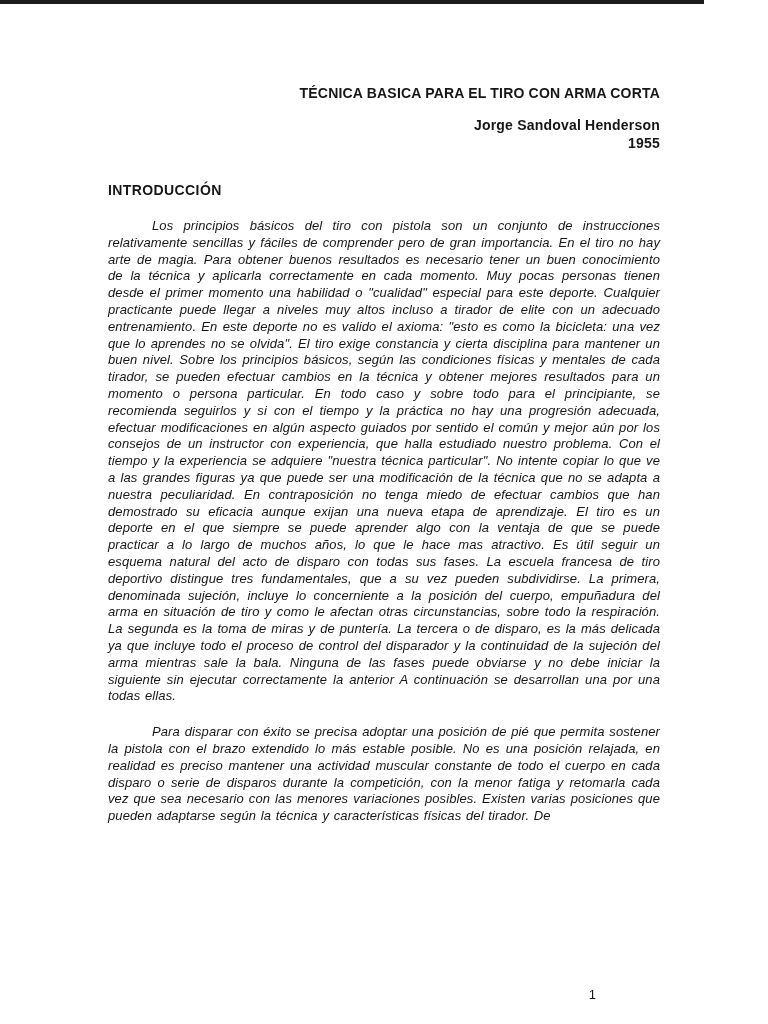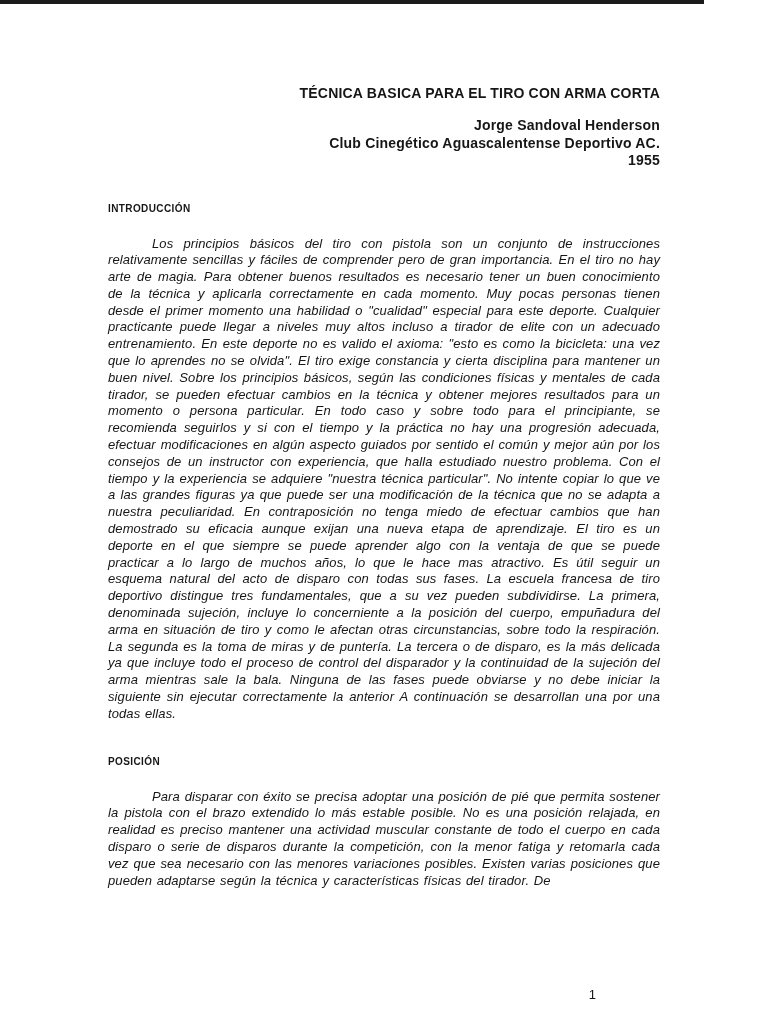--- a/index.html
+++ b/index.html
@@ -40,21 +40,21 @@
   .author-block {
     margin-top: 15px;
     text-align: right;
     font-weight: bold;
     font-size: 14px;
     line-height: 17.5px;
     letter-spacing: 0.2px;
   }
   .section-heading {
     margin-top: 30px;
-    font-size: 10px;
+    font-size: 14px;
     font-weight: bold;
     letter-spacing: 0.4px;
     line-height: 17px;
   }
   .para {
     margin-top: 19px;
     font-size: 13px;
     line-height: 16.8px;
     text-align: justify;
     text-indent: 44px;
@@ -74,28 +74,26 @@
 
 <div class="page">
   <div class="scan-edge-top"></div>
 
   <div class="content">
 
     <div class="doc-title">TÉCNICA BASICA PARA EL TIRO CON ARMA CORTA</div>
 
     <div class="author-block">
       <div>Jorge Sandoval Henderson</div>
-      <div>Club Cinegético Aguascalentense Deportivo AC.</div>
       <div>1955</div>
     </div>
 
     <div class="section-heading">INTRODUCCIÓN</div>
 
     <div class="para">Los principios básicos del tiro con pistola son un conjunto de instrucciones relativamente sencillas y fáciles de comprender pero de gran importancia. En el tiro no hay arte de magia. Para obtener buenos resultados es necesario tener un buen conocimiento de la técnica y aplicarla correctamente en cada momento. Muy pocas personas tienen desde el primer momento una habilidad o "cualidad" especial para este deporte. Cualquier practicante puede llegar a niveles muy altos incluso a tirador de elite con un adecuado entrenamiento. En este deporte no es valido el axioma: "esto es como la bicicleta: una vez que lo aprendes no se olvida". El tiro exige constancia y cierta disciplina para mantener un buen nivel. Sobre los principios básicos, según las condiciones físicas y mentales de cada tirador, se pueden efectuar cambios en la técnica y obtener mejores resultados para un momento o persona particular. En todo caso y sobre todo para el principiante, se recomienda seguirlos y si con el tiempo y la práctica no hay una progresión adecuada, efectuar modificaciones en algún aspecto guiados por sentido el común y mejor aún por los consejos de un instructor con experiencia, que halla estudiado nuestro problema. Con el tiempo y la experiencia se adquiere "nuestra técnica particular". No intente copiar lo que ve a las grandes figuras ya que puede ser una modificación de la técnica que no se adapta a nuestra peculiaridad. En contraposición no tenga miedo de efectuar cambios que han demostrado su eficacia aunque exijan una nueva etapa de aprendizaje. El tiro es un deporte en el que siempre se puede aprender algo con la ventaja de que se puede practicar a lo largo de muchos años, lo que le hace mas atractivo. Es útil seguir un esquema natural del acto de disparo con todas sus fases. La escuela francesa de tiro deportivo distingue tres fundamentales, que a su vez pueden subdividirse. La primera, denominada sujeción, incluye lo concerniente a la posición del cuerpo, empuñadura del arma en situación de tiro y como le afectan otras circunstancias, sobre todo la respiración. La segunda es la toma de miras y de puntería. La tercera o de disparo, es la más delicada ya que incluye todo el proceso de control del disparador y la continuidad de la sujeción del arma mientras sale la bala. Ninguna de las fases puede obviarse y no debe iniciar la siguiente sin ejecutar correctamente la anterior A continuación se desarrollan una por una todas ellas.</div>
 
-    <div class="section-heading">POSICIÓN</div>
 
     <div class="para">Para disparar con éxito se precisa adoptar una posición de pié que permita sostener la pistola con el brazo extendido lo más estable posible. No es una posición relajada, en realidad es preciso mantener una actividad muscular constante de todo el cuerpo en cada disparo o serie de disparos durante la competición, con la menor fatiga y retomarla cada vez que sea necesario con las menores variaciones posibles. Existen varias posiciones que pueden adaptarse según la técnica y características físicas del tirador. De</div>
 
   </div>
 
   <div class="page-number">1</div>
 </div>
 
 </body></html>

